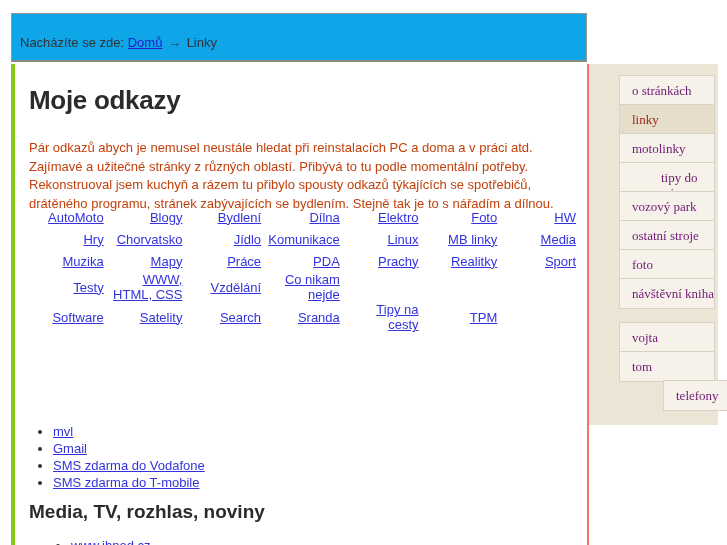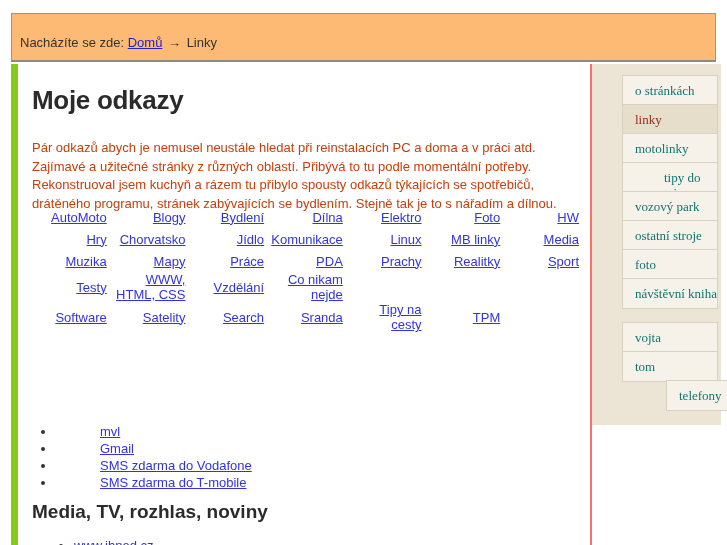--- a/index.html
+++ b/index.html
@@ -22,24 +22,24 @@
     width: 727px;
     height: 545px;
     background: #ffffff;
   }
 
   
   .breadcrumb-bar {
     position: absolute;
     left: 11px;
     top: 13px;
-    width: 705px;
+    width: 576px;
     height: 49px;
     box-sizing: border-box;
-    background: #fdba74;
+    background: #0ea5e9;
     border: 1px solid #9a968d;
     border-bottom: 2px solid #8d8a82;
   }
   .breadcrumb-inner {
     position: absolute;
     left: 8px;
     top: 21px;
     font-size: 13px;
     color: #333333;
     white-space: nowrap;
@@ -51,21 +51,21 @@
   .crumb-sep { padding: 0 2px; }
 
   
   .main-frame {
     position: absolute;
     left: 11px;
     top: 64px;
     width: 564px;
     height: 481px;
     box-sizing: border-box;
-    border-left: 7px solid #84cc16;
+    border-left: 4px solid #84cc16;
     border-right: 1px solid #aaa69d;
     background: #ffffff;
   }
 
   .content-col {
     position: absolute;
     left: 0;
     top: 0;
     width: 571px;
     height: 481px;
@@ -150,21 +150,20 @@
     top: 360px;
     margin: 0;
     padding-left: 24px;
     list-style: disc;
     font-size: 13px;
     line-height: 16px;
   }
   ul.plain-list li { margin: 0 0 1px 0; }
   ul.plain-list a {
     color: #3333dd;
-    margin-left: 44px;
   }
 
   h2.section-title {
     position: absolute;
     left: 14px;
     top: 437px;
     margin: 0;
     font-size: 19px;
     font-weight: bold;
     color: #2b2b2b;
@@ -190,21 +189,21 @@
   
   .side-item {
     position: absolute;
     left: 30px;
     width: 96px;
     box-sizing: border-box;
     background: #f6f2e9;
     border: 1px solid #d8d2c4;
     font-family: "Liberation Serif", serif;
     font-size: 13px;
-    color: #0f766e;
+    color: #701a75;
     padding: 7px 0 7px 12px;
     line-height: 15px;
   }
   .side-item.active {
     background: #e6ddcb;
     color: #9b2b19;
   }
 </style>
 </head>
 <body>

